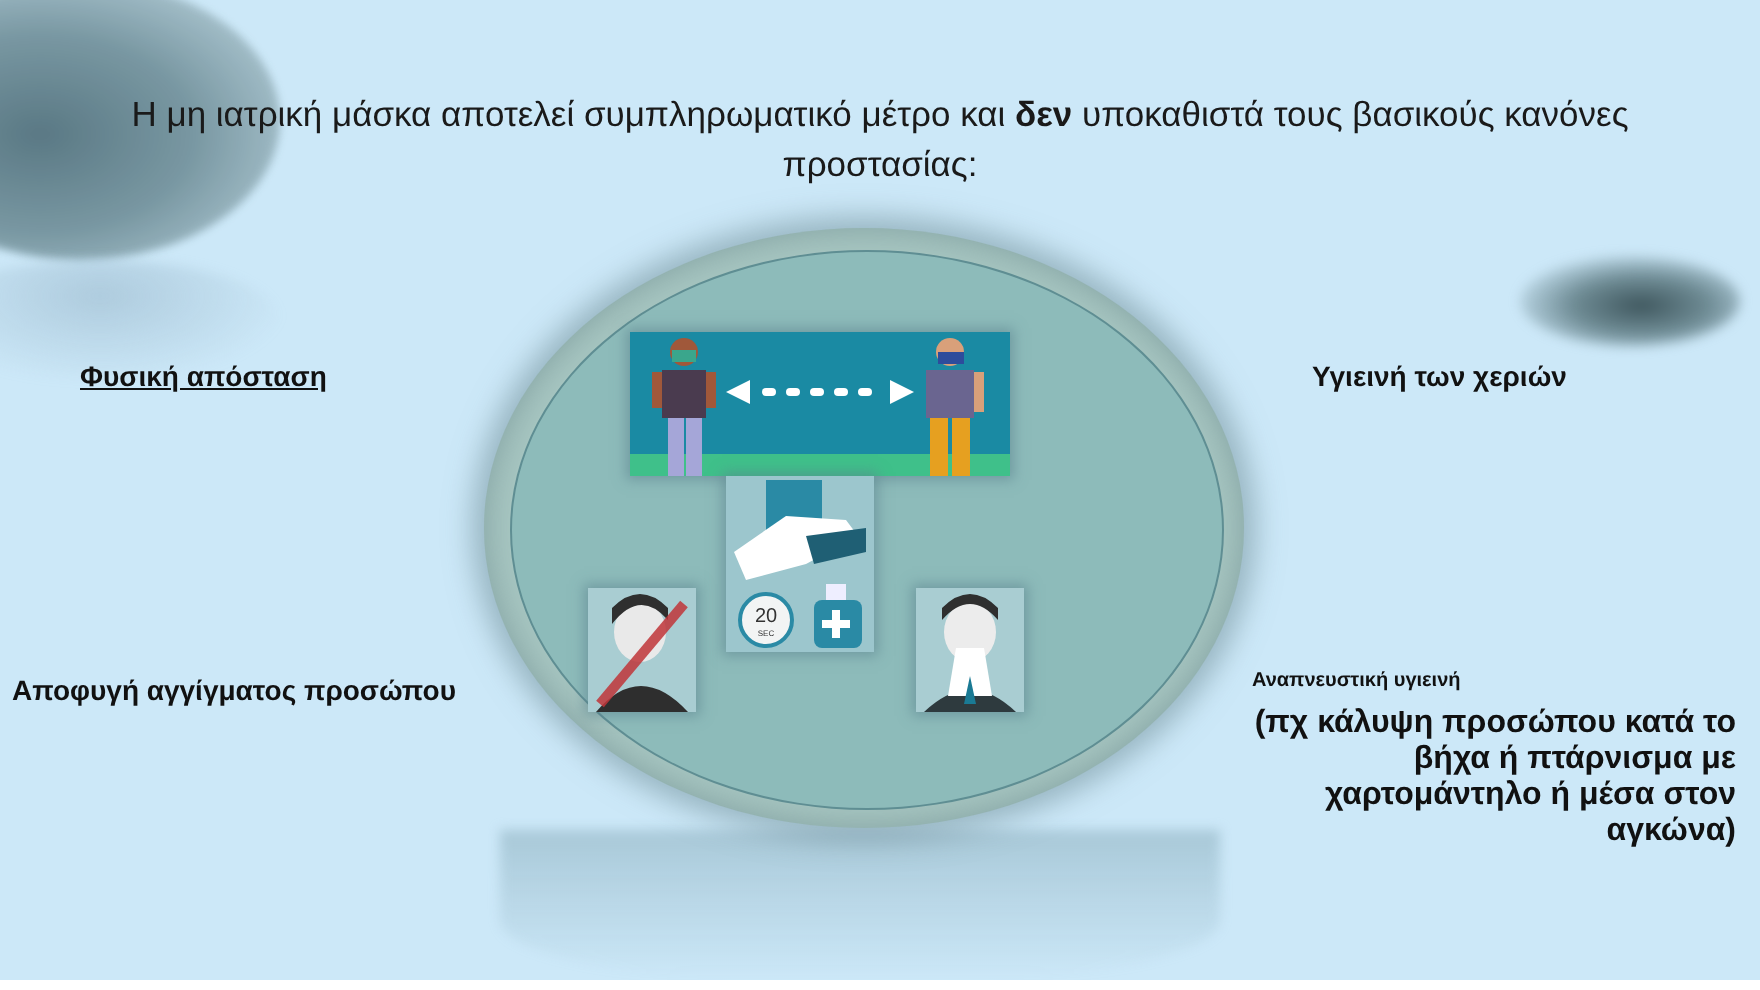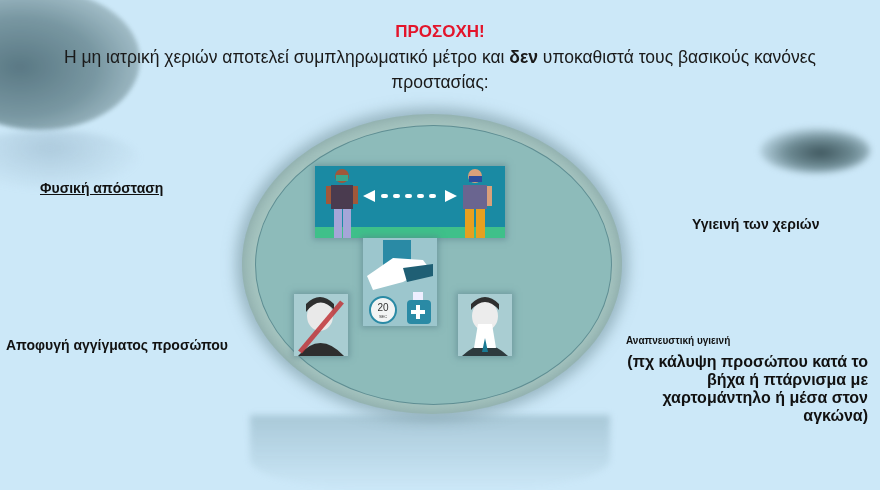--- a/index.html
+++ b/index.html
@@ -29,37 +29,36 @@
   .panel { position:absolute; box-shadow:0 0 6px 2px rgba(90,130,140,.55); overflow:hidden; }
   .p-distance { left:315px; top:166px; width:190px; height:72px; background:#1a8aa3; }
   .p-distance .ground { position:absolute; left:0; bottom:0; width:100%; height:11px; background:#3fc08a; }
   .p-hands { left:363px; top:238px; width:74px; height:88px; background:#9cc6cd; }
   .p-face { left:294px; top:294px; width:54px; height:62px; background:#a9cdd2; }
   .p-sneeze { left:458px; top:294px; width:54px; height:62px; background:#a9cdd2; }
   .panel svg { position:absolute; left:0; top:0; width:100%; height:100%; }
 
   .label { position:absolute; color:#111; font-weight:bold; font-size:14px; white-space:nowrap; }
   .l-distance { left:40px; top:180px;text-decoration:underline; }
-  .l-hands { left:692px; top:180px;margin-top:36px; }
+  .l-hands { left:656px; top:180px; }
   .l-face { left:6px; top:337px; }
   .l-resp { left:626px; top:335px; font-size:10px; }
   .resp-note { position:absolute; left:598px; top:353px; width:270px; color:#111; font-weight:bold; font-size:16px; line-height:18px;text-align:right; }
   .white-strip { position:absolute; left:0; top:490px; width:880px; height:5px; background:#fff; }
 </style>
 </head>
 <body>
 
 <div class="slide">
   <div class="blob-left"></div>
   <div class="blob-left-shadow"></div>
   <div class="blob-right"></div>
 
-  <div class="title">ΠΡΟΣΟΧΗ!</div>
   <div class="subtitle">
-    <span>Η μη ιατρική χεριών αποτελεί συμπληρωματικό μέτρο και </span><b>δεν</b><span> υποκαθιστά τους βασικούς κανόνες προστασίας:</span>
+    <span>Η μη ιατρική μάσκα αποτελεί συμπληρωματικό μέτρο και </span><b>δεν</b><span> υποκαθιστά τους βασικούς κανόνες προστασίας:</span>
   </div>
 
   <div class="lens-reflection"></div>
   <div class="lens-outer"></div>
   <div class="lens-inner"></div>
 
   <div class="panel p-distance">
     <div class="ground"></div>
     <svg viewBox="0 0 190 72">
 

